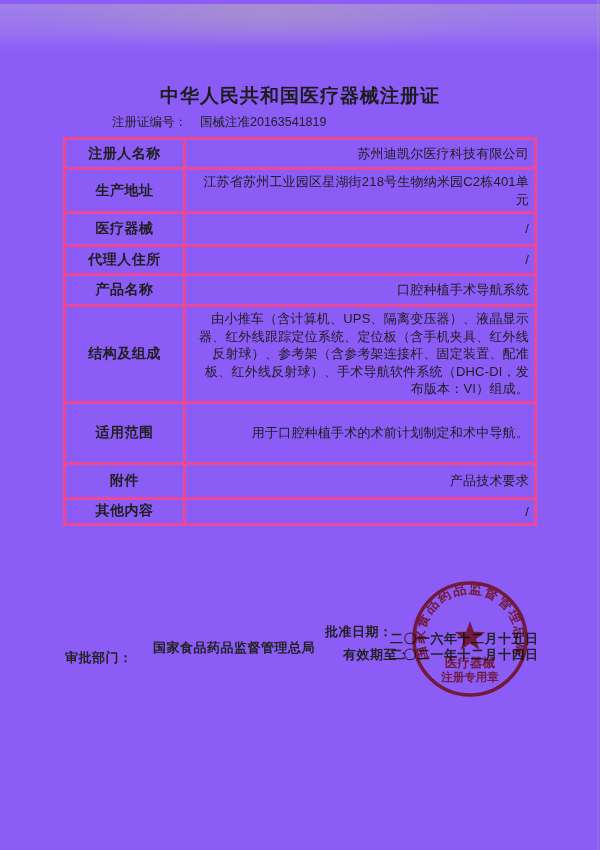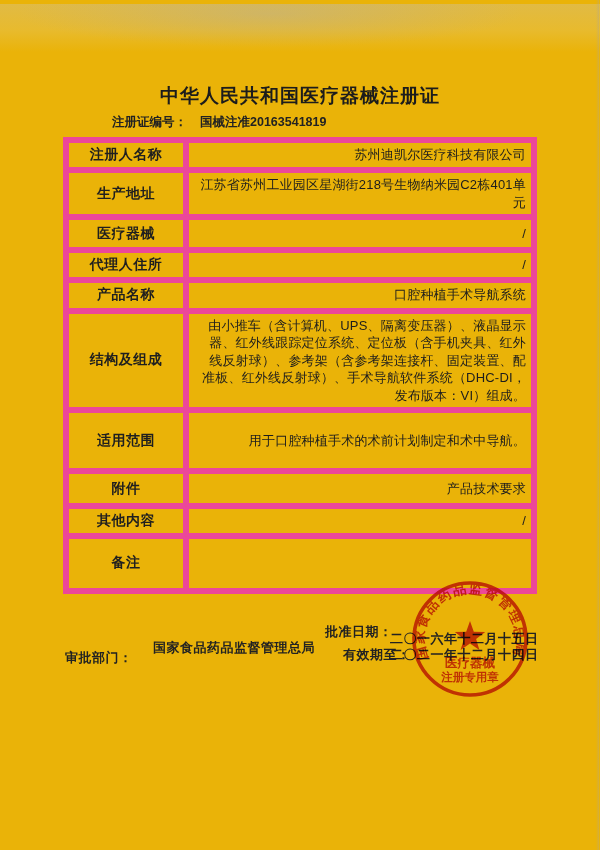--- a/index.html
+++ b/index.html
@@ -6,52 +6,52 @@
   html,body { width:600px; height:850px; }
   body {
     font-family: "Liberation Sans", sans-serif;
     background:#ffffff;
     color:#262626;
     position:relative;
     overflow:hidden;
   }
   .page {
     position:absolute; inset:0;
-    background:#eab308;
+    background:#8b5cf6;
   }
   
   .scan-band {
     position:absolute; top:4px; left:0; right:0; height:48px;
     background:
       radial-gradient(ellipse 60% 100% at 45% 20%, rgba(176,173,166,0.38), rgba(176,173,166,0) 70%),
       linear-gradient(180deg, rgba(205,202,196,0.32) 0%, rgba(222,220,214,0.18) 55%, rgba(255,255,255,0) 100%);
   }
   .scan-edge {
     position:absolute; top:0; bottom:0; right:1px; width:3px;
     background:linear-gradient(90deg, rgba(168,165,158,0) , rgba(168,165,158,0.35));
   }
   .title {
     position:absolute; top:83px; left:0; width:100%;
     text-align:center;
     font-size:19px; font-weight:bold; letter-spacing:1px;
     color:#1c1c1c;
   }
   .regno {
     position:absolute; top:114px; left:112px;
-    font-size:12.5px; font-weight:bold; color:#222;
+    font-size:12.5px; font-weight:normal; color:#222;
     display:flex; gap:13px;
   }
   table.cert {
     position:absolute; left:63px; top:137px;
     width:474px;
     border-collapse:collapse;
     table-layout:fixed;
   }
   table.cert th, table.cert td {
-    border:6px solid #ec4899;
+    border:3px solid #ec4899;
     vertical-align:middle;
   }
   table.cert th {
     width:120px;
     font-size:14px; font-weight:bold; color:#1f1f1f;
     text-align:center;
     letter-spacing:0.5px;
   }
   table.cert td {
     font-size:13px; color:#1d1d1d;
@@ -115,24 +115,20 @@
         <td>用于口腔种植手术的术前计划制定和术中导航。</td>
       </tr>
       <tr style="height:35px">
         <th>附件</th>
         <td>产品技术要求</td>
       </tr>
       <tr style="height:22px">
         <th>其他内容</th>
         <td>/</td>
       </tr>
-      <tr style="height:55px">
-        <th>备注</th>
-        <td></td>
-      </tr>
     </tbody>
   </table>
 
   <span class="footer-item" style="left:325px; top:623px;">批准日期：</span>
   <span class="footer-item" style="left:390px; top:630px;">二〇一六年十二月十五日</span>
 
   <span class="footer-item" style="left:65px; top:649px;">审批部门：</span>
   <span class="footer-item" style="left:153px; top:639px;">国家食品药品监督管理总局</span>
 
   <span class="footer-item" style="left:343px; top:646px;">有效期至：</span>

